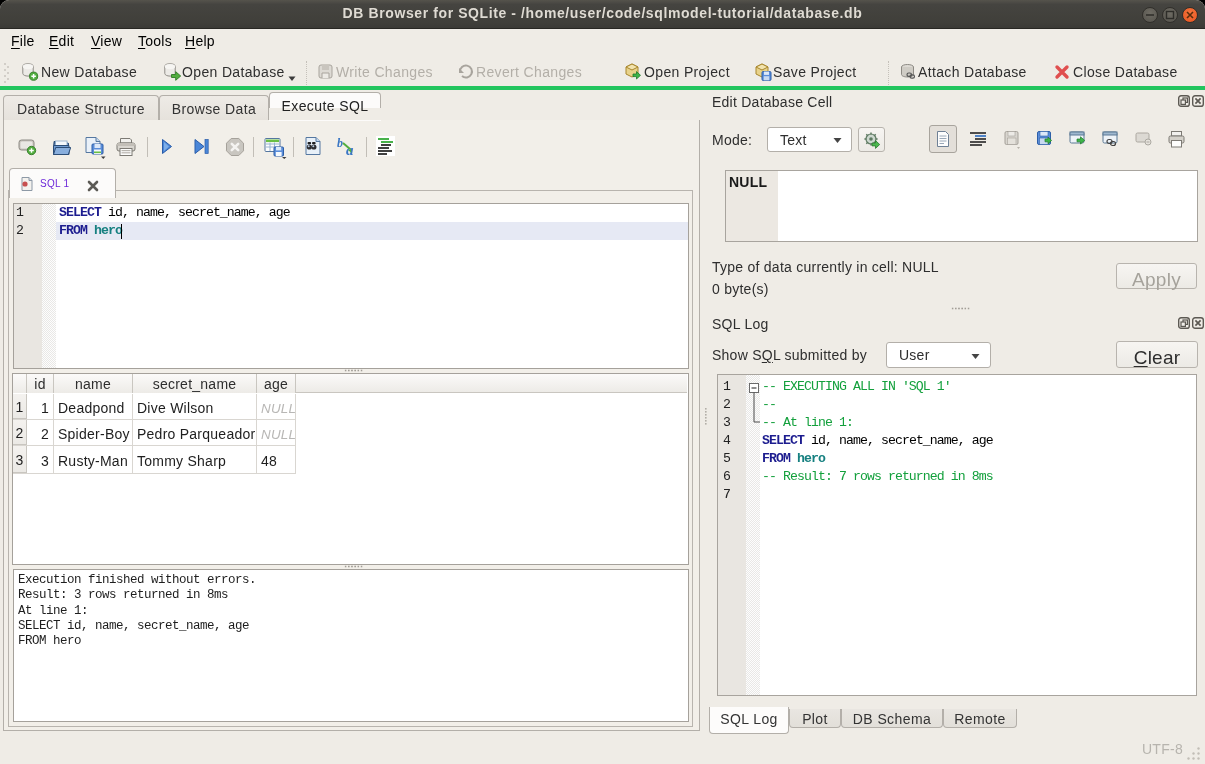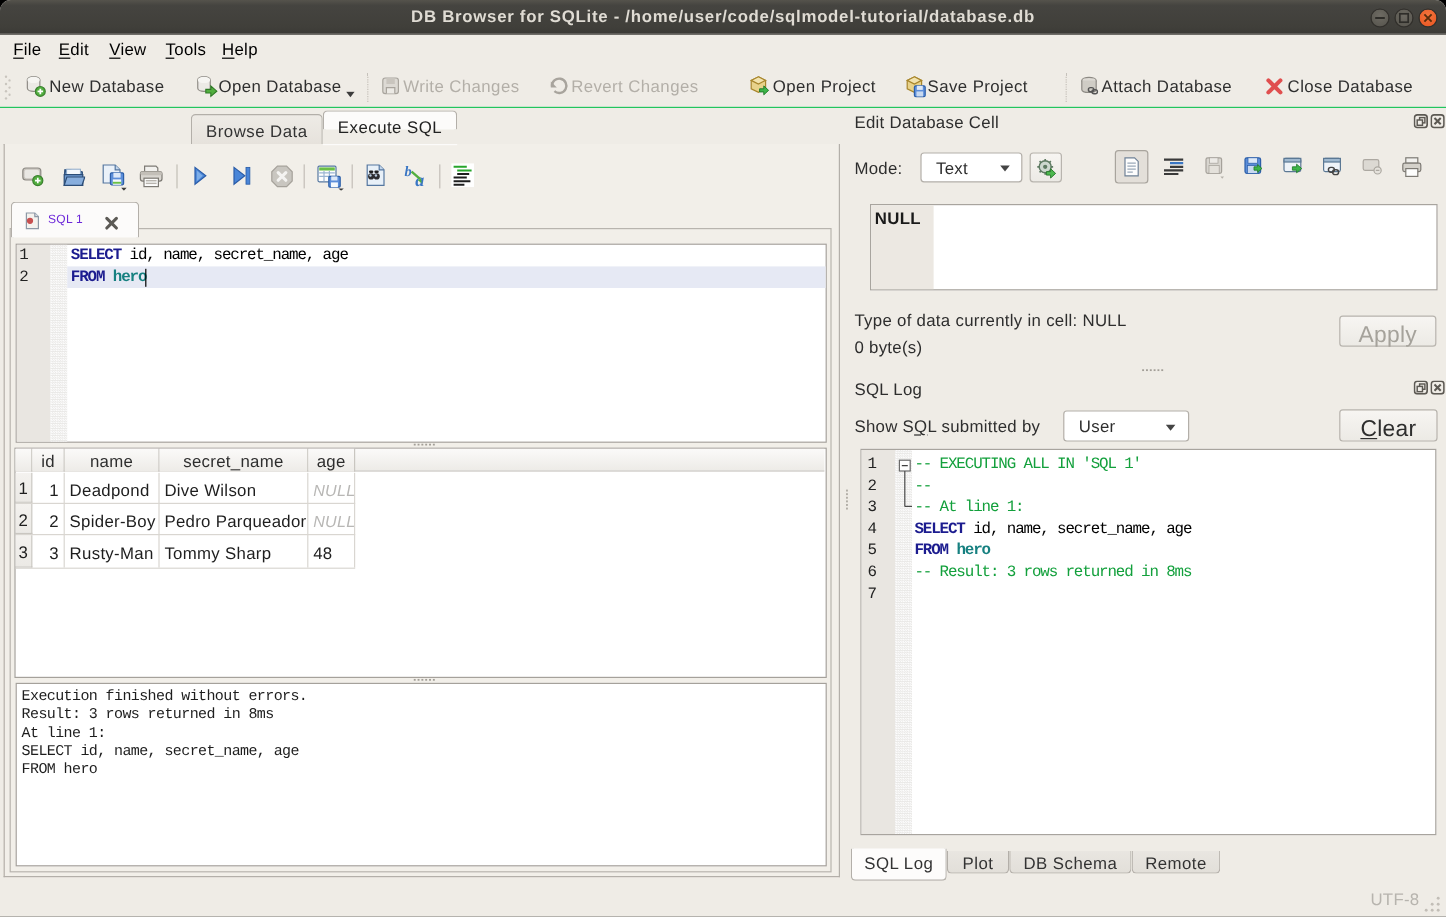--- a/index.html
+++ b/index.html
@@ -22,21 +22,21 @@
   .winbtn.gray { background:radial-gradient(circle at 50% 35%, #6e6b63, #55534c); }
   .winbtn.orange { background:radial-gradient(circle at 50% 35%, #f4753d, #e95420); }
 
   
   #menubar { position:absolute; left:0; top:29px; width:1205px; height:26px; background:#efece6; }
   .menuitem { position:absolute; top:4px; font-size:14px; color:#000000; }
   .menuitem u { text-decoration:underline; text-underline-offset:2px; }
 
   
   #toolbar { position:absolute; left:0; top:55px; width:1205px; height:35px; background:#efece6;
-     border-bottom:1px solid #22c55e; }
+     border-bottom:4px solid #22c55e; }
   .tbtext { position:absolute; top:9px; font-size:14px; color:#2f2f2f; letter-spacing:0.35px; }
   .tbtext.dis { color:#b3afa8; }
   .tbicon { position:absolute; top:7px; }
 
   
   .mtab { position:absolute; font-size:14px; color:#333; text-align:center; letter-spacing:0.4px;
      border:1px solid #b3afa9; border-bottom:none; border-radius:4px 4px 0 0;
      background:linear-gradient(#eeebe6,#e6e2dc); padding-top:5px; }
   .mtab.active { background:#fcfbfa; color:#222; }
 
@@ -185,20 +185,21 @@
       <rect x="11" y="12.8" width="4.5" height="3.4" rx="1.7" fill="none" stroke="#555" stroke-width="1.2"></rect>
     </svg>
     <div class="tbtext" style="left:918px;">Attach Database</div>
 
     <svg class="tbicon" style="left:1054px; top:9px;" width="16" height="16" viewBox="0 0 16 16">
       <path d="M3 3 L13 13 M13 3 L3 13" stroke="#e04f4f" stroke-width="3.4" stroke-linecap="round"></path>
     </svg>
     <div class="tbtext" style="left:1073px;">Close Database</div>
   </div>
 
+  <div class="mtab" style="left:3px; top:95px; width:156px; height:25px;">Database Structure</div>
   <div class="mtab" style="left:159px; top:95px; width:110px; height:25px;">Browse Data</div>
   <div class="mtab active" style="left:269px; top:92px; width:112px; height:16px;">Execute SQL</div>
 
   <div id="ltabline"></div>
   <div id="lframe"></div>
   <div class="abs" style="left:269px; top:120px; width:112px; height:1px; background:#fcfbfa;"></div>
 
   <div id="sqltoolbar">
 
     <svg class="abs" style="left:18px; top:138px;" width="20" height="19" viewBox="0 0 20 19">
@@ -517,21 +518,21 @@
       <rect x="1.5" y="1.5" width="9" height="9" fill="#fff" stroke="#6a6a6a"></rect>
       <line x1="3.5" y1="6" x2="8.5" y2="6" stroke="#404040" stroke-width="1.2"></line>
       <line x1="6" y1="10.5" x2="6" y2="40" stroke="#4a4a4a"></line>
       <line x1="6" y1="40" x2="12" y2="40" stroke="#4a4a4a"></line>
     </svg>
     <div class="mono abs" style="left:762px; top:378px; line-height:18px;"><span class="c-com">-- EXECUTING ALL IN 'SQL 1'</span>
 <span class="c-com">--</span>
 <span class="c-com">-- At line 1:</span>
 <span class="c-kw">SELECT</span> <span class="c-id">id, name, secret_name, age</span>
 <span class="c-kw">FROM</span> <span class="c-tbl">hero</span>
-<span class="c-com">-- Result: 3 rows returned in 8ms</span></div>
+<span class="c-com">-- Result: 7 rows returned in 8ms</span></div>
   </div>
 
   <div class="stab active" style="left:709px; top:707px; width:80px; height:27px; padding-top:4px;">SQL Log</div>
   <div class="stab" style="left:789px; top:709px; width:52px; height:19px; padding-top:2px;">Plot</div>
   <div class="stab" style="left:841px; top:709px; width:102px; height:19px; padding-top:2px;">DB Schema</div>
   <div class="stab" style="left:943px; top:709px; width:74px; height:19px; padding-top:2px;">Remote</div>
 
   <div class="abs" style="left:1142px; top:741px; font-size:14px; color:#b7b4ae;">UTF-8</div>
   <svg class="abs" style="left:1186px; top:746px;" width="15" height="15">
     <g fill="#c2beb7">

